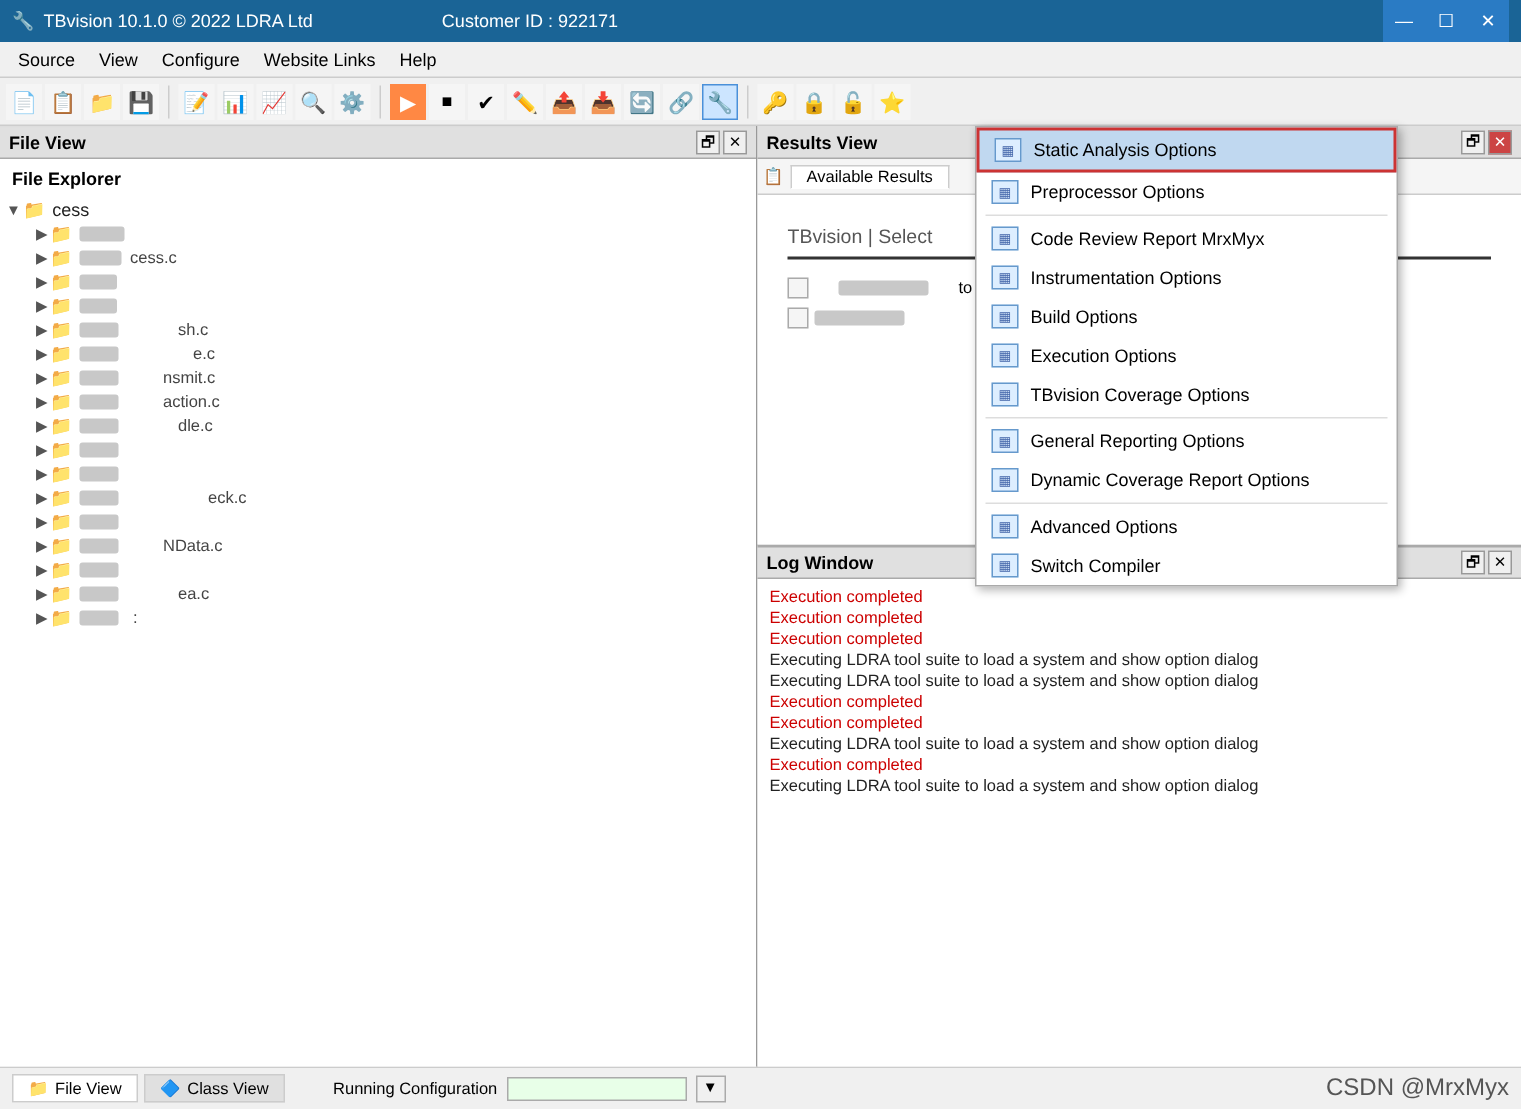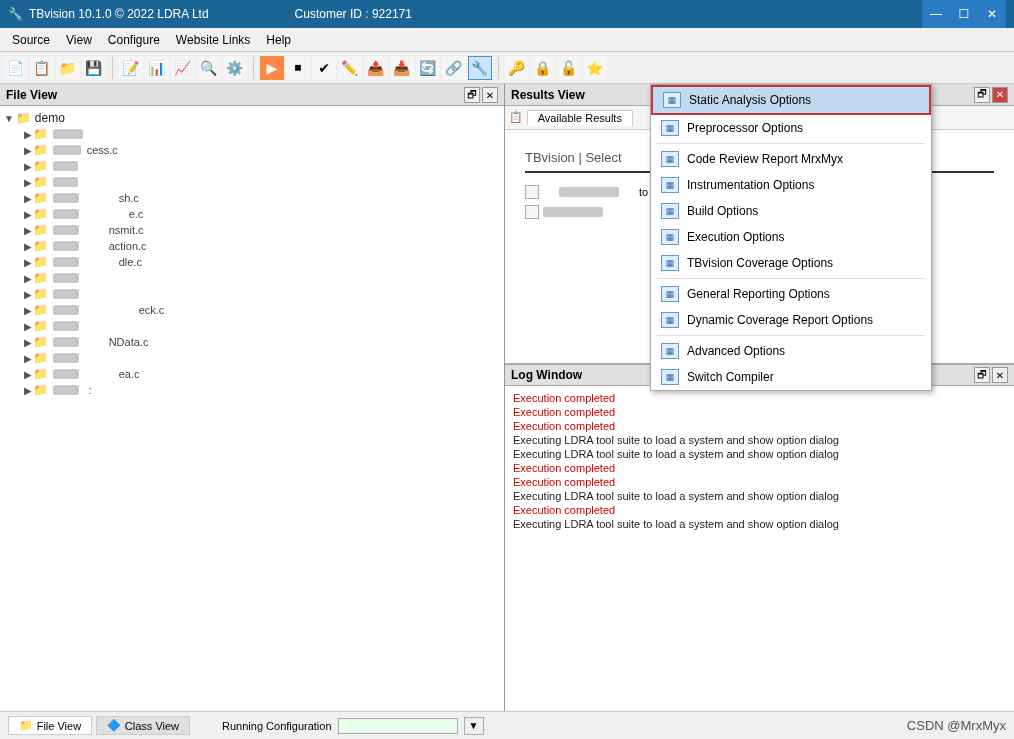--- a/index.html
+++ b/index.html
@@ -233,21 +233,21 @@
       background: #e8ffe8;
       font-size: 11px;
     }
     .running-config-btn {
       width: 20px; height: 18px;
       border: 1px solid #aaa;
       background: #f0f0f0;
       cursor: pointer;
       font-size: 10px;
     }
-    .status-right { font-size: 13px; color: #555; }
+    .status-right { font-size: 16px; color: #555; }
     .dropdown-menu {
       position: absolute;
       top: 54px;
       left: 650px;
       width: 282px;
       background: white;
       border: 1px solid #aaa;
       box-shadow: 2px 2px 6px rgba(0,0,0,0.3);
       z-index: 200;
     }
@@ -352,25 +352,26 @@
 
   <div class="file-view-panel">
     <div class="panel-header">
       <span>File View</span>
       <div class="panel-header-controls">
         <button class="panel-ctrl-btn">🗗</button>
         <button class="panel-ctrl-btn">✕</button>
       </div>
     </div>
     <div class="file-explorer">
+      <div class="explorer-header">File Explorer</div>
 
       <div class="tree-item">
         <span class="tree-arrow">▼</span>
         <span class="tree-icon">📁</span>
-        <span class="tree-label">demo</span>
+        <span class="tree-label">cess</span>
       </div>
 
       <div class="tree-item" style="padding-left:20px;">
         <span class="tree-arrow">▶</span>
         <span class="tree-icon">📁</span>
         <span class="blurred-text" style="width:30px;"></span>
       </div>
       <div class="tree-item" style="padding-left:20px;">
         <span class="tree-arrow">▶</span>
         <span class="tree-icon">📁</span>

